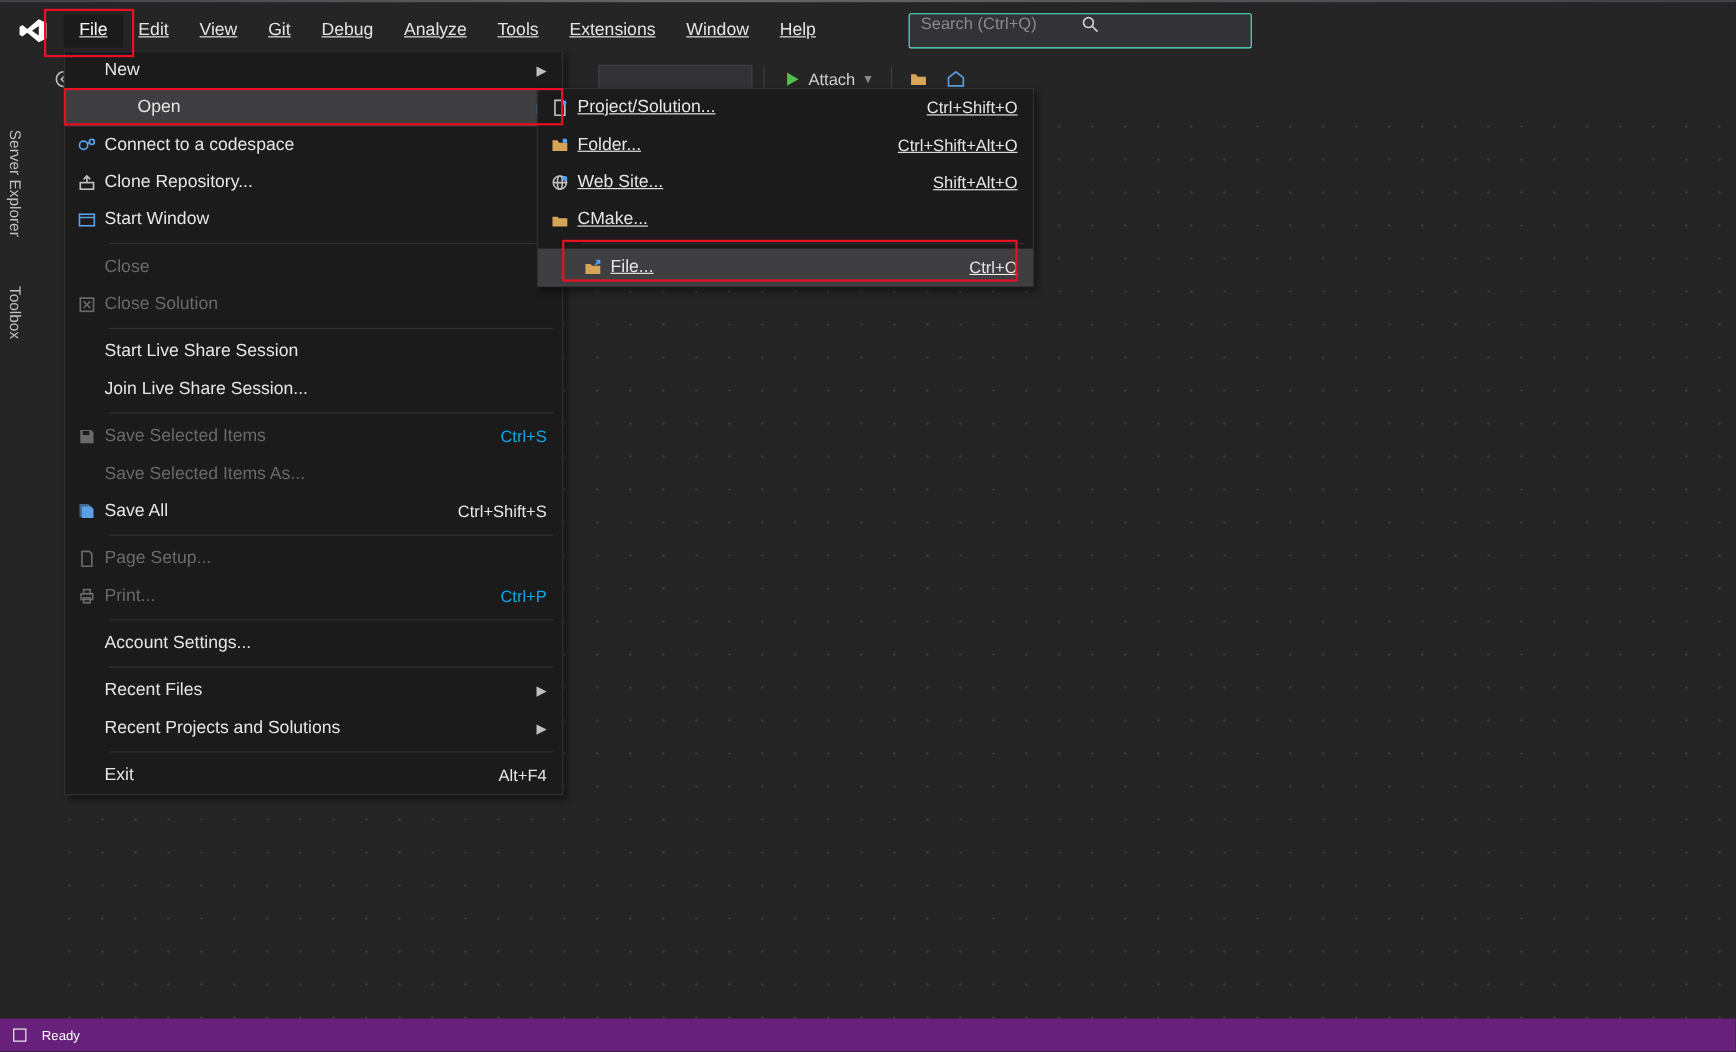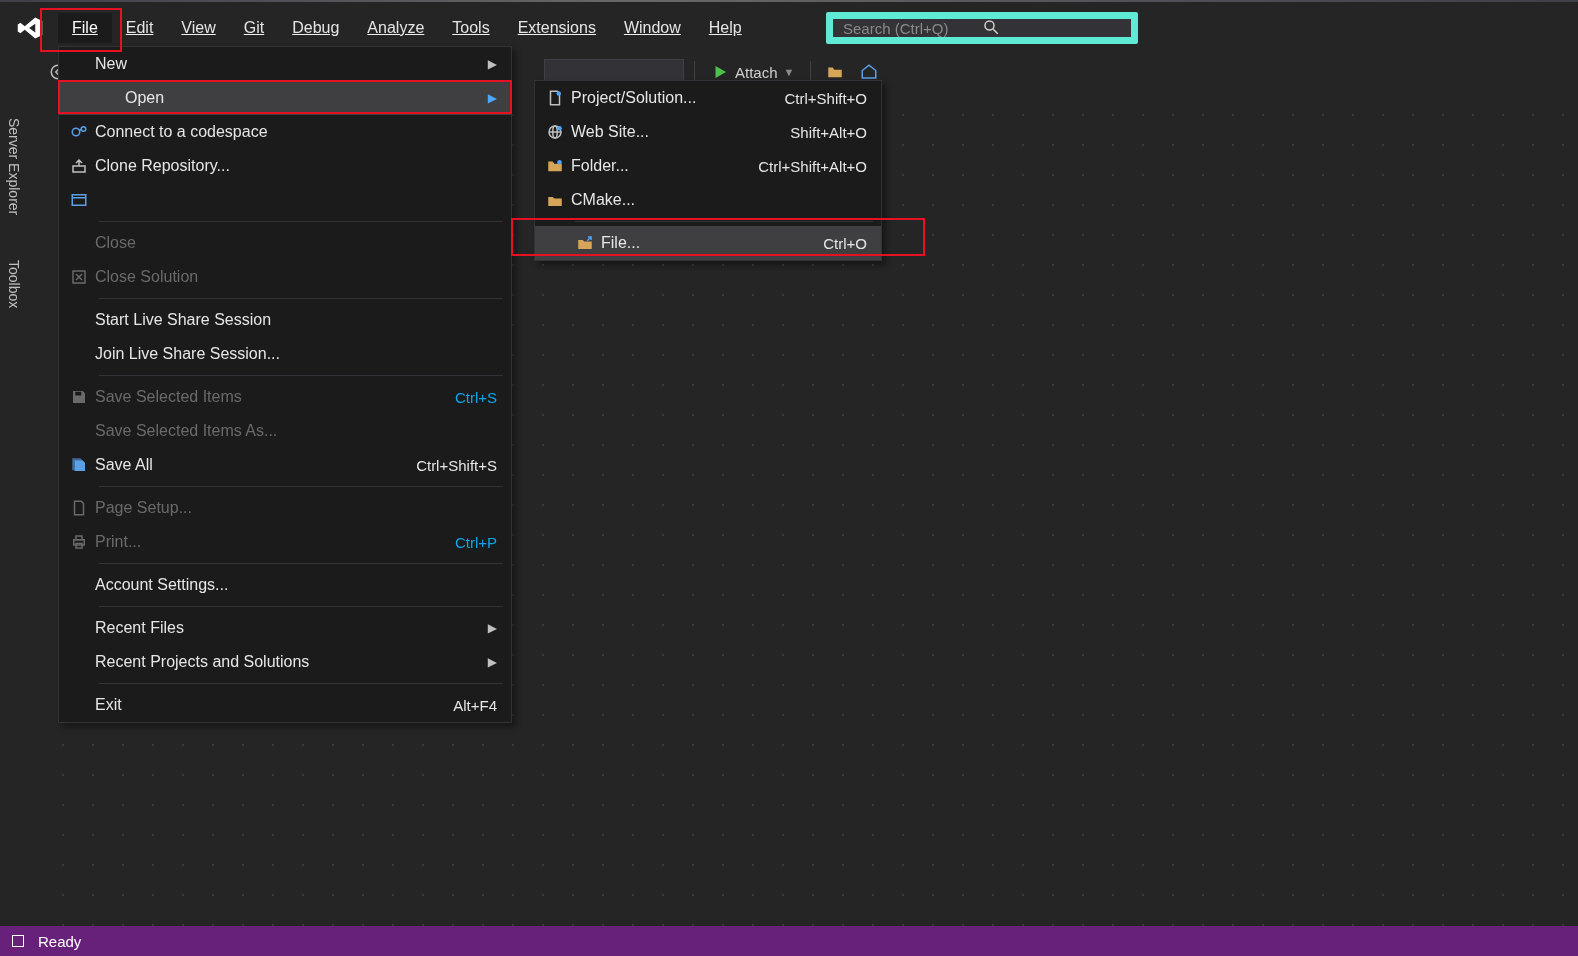--- a/index.html
+++ b/index.html
@@ -25,22 +25,22 @@
   .vs-logo {
     width: 28px; height: 28px; margin-right: 14px; margin-left: 6px;
   }
   .menubar-item {
     padding: 6px 14px; color: #e5e5e5; cursor: default;
     font-size: 16px;
   }
   .menubar-item.active { background: #1b1b1c; color: #fff; }
   .searchbox {
     margin-left: auto; margin-right: 440px;
-    width: 312px; height: 32px; background: #333337; border: 7px solid #5eead4;
-    display: flex; align-items: center; padding: 0 10px; border-radius: 2px;
+    width: 312px; height: 32px; background: #333337; border: 1px solid #5eead4;
+    display: flex; align-items: flex-start; padding: 0 10px; border-radius: 2px;
   }
   .searchbox span { color: #8a8a8a; font-size: 15px; flex: 1; }
   .searchbox .mag { color: #d0d0d0; font-size: 15px; }
 
   
   .toolbar {
     position: absolute; top: 54px; left: 40px; right: 0; height: 36px;
     display: flex; align-items: center; gap: 6px; padding-left: 4px;
   }
   .toolbar .tbtn { width: 28px; height: 26px; display:flex; align-items:center; justify-content:center; color:#c0c0c0; }
@@ -70,21 +70,21 @@
     background-color: #252526;
   }
 
   
   .menu {
     position: absolute; background:#1b1b1c; border:1px solid #333337;
     box-shadow: 4px 4px 6px rgba(0,0,0,0.4);
     z-index: 20;
   }
   .file-menu { top: 46px; left: 58px; width: 454px; }
-  .open-submenu { top: 80px; left: 534px; width: 348px; z-index:30;}
+  .open-submenu { top: 80px; left: 488px; width: 452px; z-index:30;text-decoration:underline;}
   .menu-row {
     display:flex; align-items:center; height:34px; padding:0 14px 0 4px;
     color:#e6e6e6; font-size:16px; cursor:default; position:relative;
   }
   .menu-row.disabled { color:#6a6a6a; }
   .menu-row.hover { background:#3f3f41;padding-left:34px; }
   .menu-row .icon-slot { width:32px; display:flex; align-items:center; justify-content:center; }
   .menu-row .label { flex:1; white-space:nowrap; }
   .menu-row .shortcut { color:inherit; font-size:15px; margin-left:16px; white-space:nowrap; }
   .menu-row.disabled .shortcut { color:#0ea5e9; }
@@ -95,21 +95,21 @@
   
   .red-box { position:absolute; border:2px solid #e81123; z-index:50; pointer-events:none; }
   .red-file-tab { top:8px; left:40px; width:82px; height:44px; }
   .red-open-row { top:80px; left:58px; width:454px; height:34px; }
   .red-file-row { top:218px; left:511px; width:414px; height:38px; }
 
   
   .statusbar {
     position:absolute; bottom:0; left:0; right:0; height:30px;
     background:#68217a; color:#fff; display:flex; align-items:center; padding-left:12px;
-    font-size:15px; gap:14px;
+    font-size:12px; gap:14px;
   }
   .statusbar .sq { width:12px; height:12px; border:1px solid #fff; }
 
   
   svg.ic { width:18px; height:18px; }
 </style>
 </head>
 <body>
 
 <div class="top-accent"></div>
@@ -206,20 +206,21 @@
       </span>
       <span class="label">Clone Repository...</span>
     </div>
     <div class="menu-row">
       <span class="icon-slot">
         <svg class="ic" viewBox="0 0 24 24" fill="none" stroke="#5aa0e6" stroke-width="2">
           <rect x="3" y="5" width="18" height="14"></rect>
           <line x1="3" y1="9" x2="21" y2="9"></line>
         </svg>
       </span>
+      <span class="label">Start Window</span>
     </div>
     <div class="menu-sep"></div>
     <div class="menu-row disabled">
       <span class="icon-slot"></span>
       <span class="label">Close</span>
     </div>
     <div class="menu-row disabled">
       <span class="icon-slot">
         <svg class="ic" viewBox="0 0 24 24" fill="none" stroke="#6a6a6a" stroke-width="2">
           <rect x="4" y="4" width="16" height="16"></rect>
@@ -310,46 +311,46 @@
 <div class="menu open-submenu" id="open-submenu">
     <div class="menu-row">
       <span class="icon-slot">
         <svg class="ic" viewBox="0 0 24 24" fill="none" stroke="#c0c0c0" stroke-width="2">
           <path d="M6 3h9l3 3v15H6z"></path>
           <circle cx="17" cy="6" r="3" fill="#4ea6ff" stroke="none"></circle>
         </svg>
       </span>
       <span class="label">Project/Solution...</span>
       <span class="shortcut">Ctrl+Shift+O</span>
+    </div>
+    <div class="menu-row">
+      <span class="icon-slot">
+        <svg class="ic" viewBox="0 0 24 24" fill="#d7a558">
+          <path d="M3 6h6l2 3h10v10H3z"></path>
+          <circle cx="18" cy="7" r="3" fill="#4ea6ff"></circle>
+        </svg>
+      </span>
+      <span class="label">Folder...</span>
+      <span class="shortcut">Ctrl+Shift+Alt+O</span>
     </div>
     <div class="menu-row">
       <span class="icon-slot">
         <svg class="ic" viewBox="0 0 24 24" fill="none" stroke="#c0c0c0" stroke-width="2">
           <circle cx="12" cy="12" r="8"></circle>
           <ellipse cx="12" cy="12" rx="3" ry="8"></ellipse>
           <line x1="4" y1="12" x2="20" y2="12"></line>
           <circle cx="18" cy="7" r="3" fill="#4ea6ff" stroke="none"></circle>
         </svg>
       </span>
       <span class="label">Web Site...</span>
       <span class="shortcut">Shift+Alt+O</span>
     </div>
     <div class="menu-row">
       <span class="icon-slot">
         <svg class="ic" viewBox="0 0 24 24" fill="#d7a558">
-          <path d="M3 6h6l2 3h10v10H3z"></path>
-          <circle cx="18" cy="7" r="3" fill="#4ea6ff"></circle>
-        </svg>
-      </span>
-      <span class="label">Folder...</span>
-      <span class="shortcut">Ctrl+Shift+Alt+O</span>
-    </div>
-    <div class="menu-row">
-      <span class="icon-slot">
-        <svg class="ic" viewBox="0 0 24 24" fill="#d7a558">
           <path d="M3 8h6l2 2h10v10H3z"></path>
         </svg>
       </span>
       <span class="label">CMake...</span>
     </div>
     <div class="menu-sep"></div>
     <div class="menu-row hover">
       <span class="icon-slot">
         <svg class="ic" viewBox="0 0 24 24" fill="#d7a558">
           <path d="M3 8h6l2 2h10v10H3z"></path>

